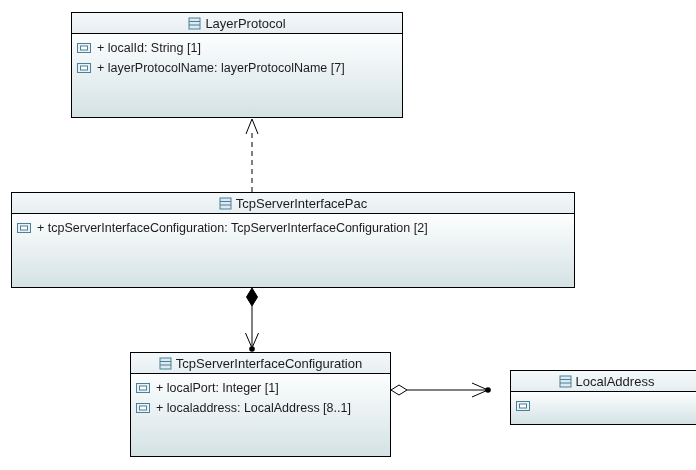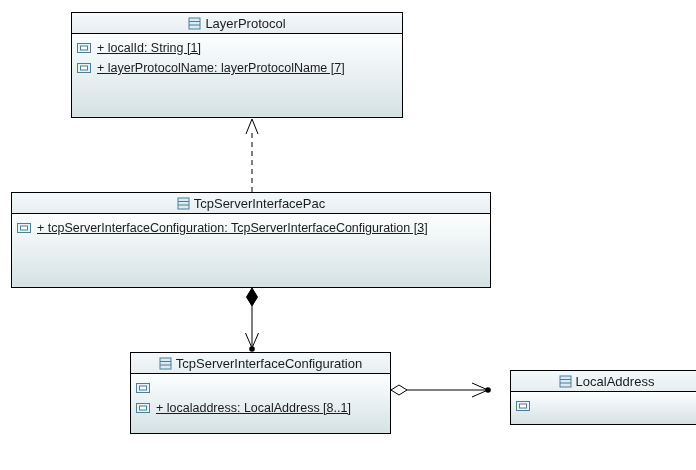--- a/index.html
+++ b/index.html
@@ -25,33 +25,32 @@
     gap:4px;
     font-size:13px;
     white-space:nowrap;
     background:linear-gradient(180deg, var(--title-top, #f4f8fa) 0%, var(--title-bottom, #e7eef1) 100%);
   }
   .cls-body {
     flex:1 1 auto;
     background:linear-gradient(180deg, var(--body-top, #fdfeff) 0%, var(--body-bottom, #d4e2e4) 100%);
     padding:4px 4px 4px 5px;
     overflow:visible;
-    text-decoration:underline;
   }
   .attr-row {
     display:flex; align-items:center;
     gap:6px;
     height:20px;
     font-size:12.5px;
     white-space:nowrap;
   }
   .icon { display:flex; align-items:center; flex:0 0 auto; }
   #cls-layerprotocol { left:71px;  top:12px;  width:332px; height:106px; }
-  #cls-pac           { left:11px;  top:192px; width:480px; height:96px;  }
-  #cls-config        { left:130px; top:352px; width:261px; height:82px; }
+  #cls-pac           { left:11px;  top:192px; width:564px; height:96px;  }
+  #cls-config        { left:130px; top:352px; width:261px; height:105px; }
   #cls-localaddress  { left:490px; top:370px; width:193px; height:55px;margin-left:20px;  }
   svg.edges {
     position:absolute; left:0; top:0;
     width:696px; height:470px;
     overflow:visible;
   }
 </style>
 </head>
 <body>
 
@@ -124,21 +123,21 @@
       <span>TcpServerInterfacePac</span>
     </div>
     <div class="cls-body">
       <div class="attr-row">
         <span class="icon">
           <svg width="14" height="10" viewBox="0 0 14 10">
               <rect x="0.5" y="0.5" width="13" height="9" fill="#e9f3f7" stroke="#4d7f97"></rect>
               <rect x="3.5" y="3" width="7" height="4" fill="#ffffff" stroke="#4d7f97"></rect>
             </svg>
         </span>
-        <span>+ tcpServerInterfaceConfiguration: TcpServerInterfaceConfiguration [3]</span>
+        <span>+ tcpServerInterfaceConfiguration: TcpServerInterfaceConfiguration [2]</span>
       </div>
     </div>
   </div>
 
   <div class="uml-class" id="cls-config">
     <div class="cls-title">
       <span class="icon">
         <svg width="13" height="13" viewBox="0 0 13 13">
             <rect x="1" y="1" width="11" height="11" fill="#dcebf1" stroke="#4d7f97"></rect>
             <line x1="1" y1="4.5" x2="12" y2="4.5" stroke="#4d7f97"></line>
@@ -148,20 +147,21 @@
       <span>TcpServerInterfaceConfiguration</span>
     </div>
     <div class="cls-body">
       <div class="attr-row">
         <span class="icon">
           <svg width="14" height="10" viewBox="0 0 14 10">
               <rect x="0.5" y="0.5" width="13" height="9" fill="#e9f3f7" stroke="#4d7f97"></rect>
               <rect x="3.5" y="3" width="7" height="4" fill="#ffffff" stroke="#4d7f97"></rect>
             </svg>
         </span>
+        <span>+ localPort: Integer [1]</span>
       </div>
       <div class="attr-row">
         <span class="icon">
           <svg width="14" height="10" viewBox="0 0 14 10">
               <rect x="0.5" y="0.5" width="13" height="9" fill="#e9f3f7" stroke="#4d7f97"></rect>
               <rect x="3.5" y="3" width="7" height="4" fill="#ffffff" stroke="#4d7f97"></rect>
             </svg>
         </span>
         <span>+ localaddress: LocalAddress [8..1]</span>
       </div>

